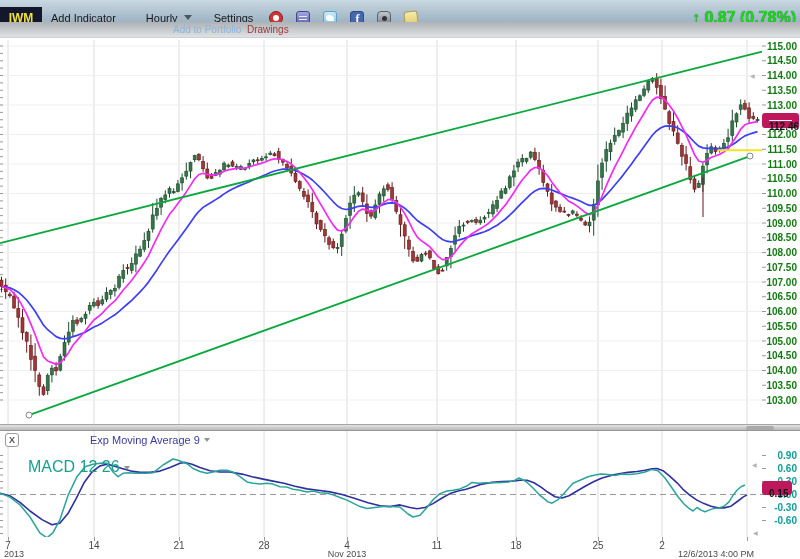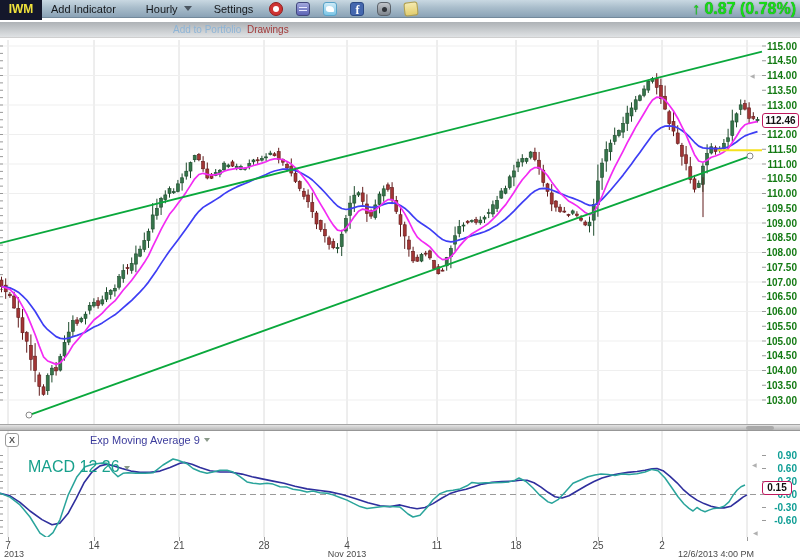--- a/index.html
+++ b/index.html
@@ -1,21 +1,21 @@
 <!DOCTYPE html>
 <html><head>
 <meta charset="utf-8">
 <style>
   * { margin:0; padding:0; box-sizing:border-box; }
   html,body { width:800px; height:559px; overflow:hidden; background:#fff;
     font-family:"Liberation Sans", sans-serif; }
   #app { position:relative; width:800px; height:559px; background:#fff; }
 
   
-  .topbar { position:absolute; left:0; top:0; width:800px; height:18px;
+  .topbar { position:absolute; left:0; top:0; width:800px; height:36px;
     background:linear-gradient(180deg,#c9d8e2 0%,#a9bdcb 45%,#8aa2b6 100%);
     border-bottom:1px solid #73899b; display:flex; align-items:center; }
   .symbol-badge { width:42px; height:22px; background:#14172b; color:#f0e23c;
     font-weight:bold; font-size:12px; display:flex; align-items:center; justify-content:center; }
   .tb-btn { font-size:11px; color:#15181c; cursor:default; }
   .caret { display:inline-block; width:0; height:0; border:4px solid transparent;
     border-top:5px solid #4a5560; margin-left:6px; position:relative; top:2px; }
   .tbicon { width:14px; height:14px; display:inline-block; border-radius:3px; position:relative; }
   .i-clock { background:#cf3333; border:1px solid #8e1f1f; border-radius:50%; }
   .i-clock::after { content:""; position:absolute; left:3px; top:3px; width:6px; height:6px;
@@ -54,21 +54,21 @@
   .lg-ma8 { color:#ee22ee; margin-left:8px; }
   .caret-sm { display:inline-block; width:0; height:0; border:3.5px solid transparent;
     border-top:4.5px solid #8a9a8a; margin-left:4px; position:relative; top:1px; }
 
   .y-axis-price, .y-axis-macd { position:absolute; left:762px; width:38px; z-index:2; }
   .y-axis-price { top:0; height:328px; }
   .y-axis-macd { top:0; height:559px; }
   .ytick { position:absolute; right:3px; font-size:10px; font-weight:bold; color:#137a13; }
   .mtick { position:absolute; right:3px; font-size:10px; font-weight:bold; color:#0f9e95; }
 
-  .value-box { position:absolute; background:#fff; border:1px solid #be185d; border-radius:3px;
+  .value-box { position:absolute; background:#fff; border:7px solid #be185d; border-radius:3px;
     font-size:10px; font-weight:bold; color:#111; text-align:center; z-index:4; }
   #price-box { left:762px; width:37px; height:15px; line-height:13px; }
   #macd-box { left:762px; width:30px; height:14px; line-height:12px; }
 
   .splitter { position:absolute; left:0; top:424px; width:800px; height:7px;
     background:linear-gradient(180deg,#e3e3e3,#b9b9b9); border-top:1px solid #a5a5a5;
     border-bottom:1px solid #979797; z-index:3; }
   .split-thumb { position:absolute; left:746px; top:1px; width:28px; height:4px;
     background:#a9a9a9; border-radius:2px; }
 

